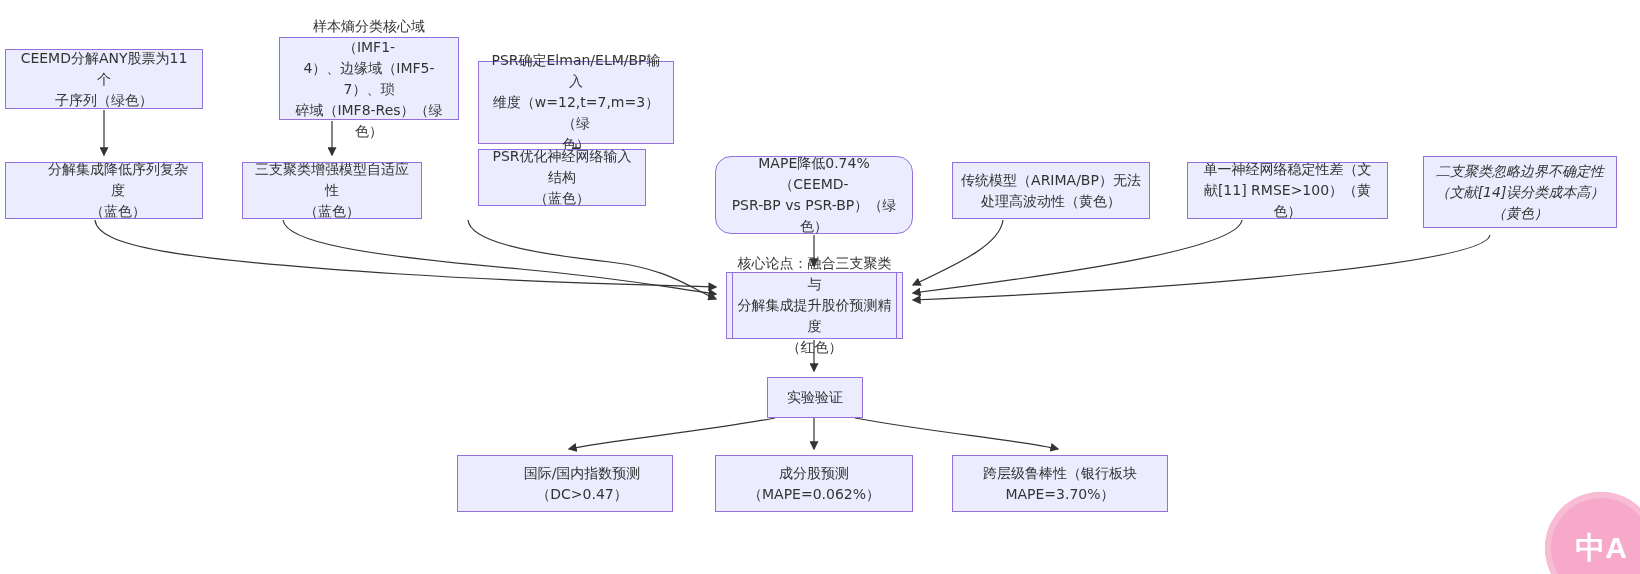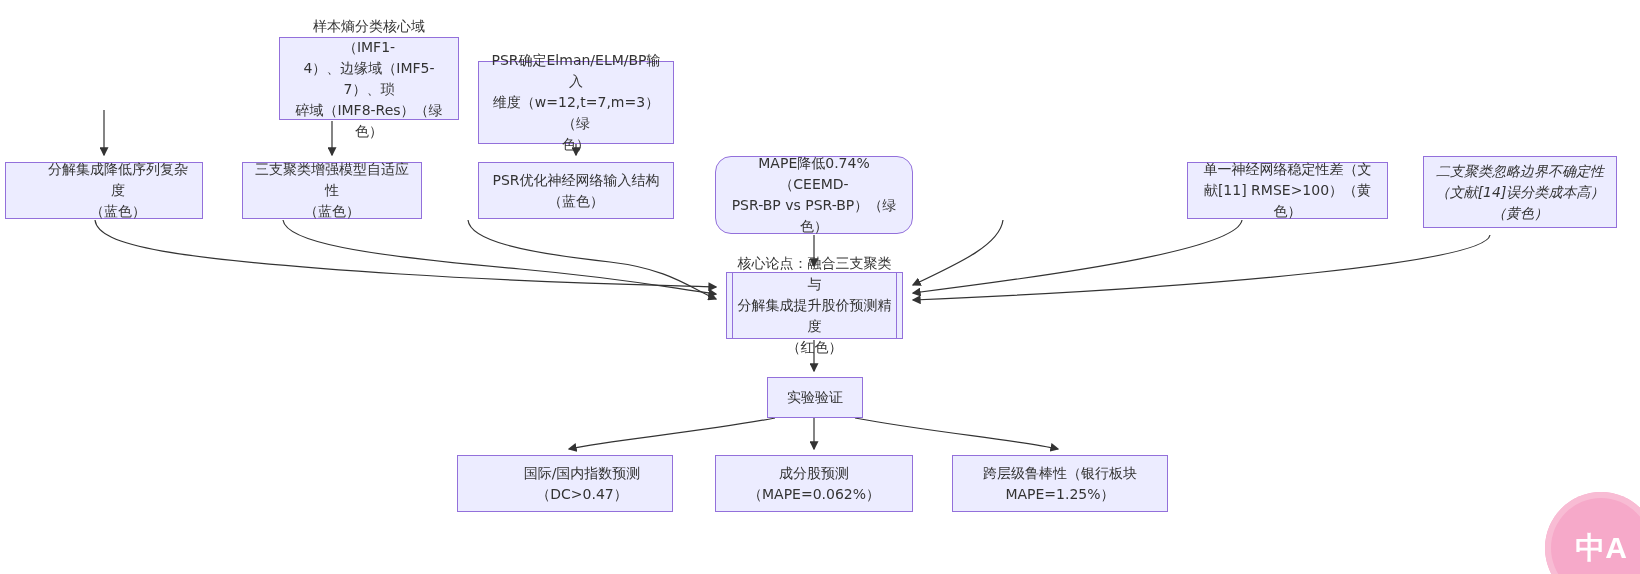--- a/index.html
+++ b/index.html
@@ -79,52 +79,56 @@
     <path class="edge" marker-end="url(#arrow)" d="M814,235 L814,266"></path>
     <path class="edge" marker-end="url(#arrow)" d="M1003,220 C1000,244 962,262 913,285"></path>
     <path class="edge" marker-end="url(#arrow)" d="M1242,220 C1238,248 1080,272 913,293"></path>
     <path class="edge" marker-end="url(#arrow)" d="M1490,235 C1486,262 1220,287 913,300"></path>
     <path class="edge" marker-end="url(#arrow)" d="M814,340 L814,371"></path>
     <path class="edge" marker-end="url(#arrow)" d="M775,418 C700,432 612,440 569,449"></path>
     <path class="edge" marker-end="url(#arrow)" d="M814,418 L814,449"></path>
     <path class="edge" marker-end="url(#arrow)" d="M855,418 C930,432 1018,440 1058,449"></path>
   </svg>
 
+  <div class="node" style="left:5px;   top:49px;  width:198px; height:60px;">CEEMD分解ANY股票为11个
+子序列（绿色）</div>
   <div class="node" style="left:242px; top:37px;  width:180px; height:83px;margin-left:37px;">样本熵分类核心域（IMF1-
 4）、边缘域（IMF5-7）、琐
 碎域（IMF8-Res）（绿色）</div>
   <div class="node" style="left:478px; top:37px;  width:196px; height:83px;margin-top:24px;">PSR确定Elman/ELM/BP输入
 维度（w=12,t=7,m=3）（绿
 色）</div>
 
   <div class="node" style="left:5px;   top:162px; width:198px; height:57px;padding-left:36px;">分解集成降低序列复杂度
 （蓝色）</div>
   <div class="node" style="left:242px; top:162px; width:180px; height:57px;text-align:center;">三支聚类增强模型自适应性
 （蓝色）</div>
-  <div class="node" style="left:478px; top:162px; width:196px; height:57px;">PSR优化神经网络输入结构
+  <div class="node" style="left:478px; top:149px; width:168px; height:57px;">PSR优化神经网络输入结构
 （蓝色）</div>
   <div class="node" style="left:715px; top:156px; width:198px; height:78px;border-radius:16px;">MAPE降低0.74%（CEEMD-
 PSR-BP vs PSR-BP）（绿
 色）</div>
+  <div class="node" style="left:952px; top:162px; width:198px; height:57px;">传统模型（ARIMA/BP）无法
+处理高波动性（黄色）</div>
   <div class="node" style="left:1187px;top:162px; width:201px; height:57px;">单一神经网络稳定性差（文
 献[11] RMSE&gt;100）（黄色）</div>
   <div class="node" style="left:1423px;top:156px; width:194px; height:72px;font-style:italic;">二支聚类忽略边界不确定性
 （文献[14]误分类成本高）
 （黄色）</div>
 
   <div class="node subroutine" style="left:726px; top:272px; width:177px; height:67px;">核心论点：融合三支聚类与
 分解集成提升股价预测精度
 （红色）</div>
 
   <div class="node" style="left:767px; top:377px; width:96px;  height:41px;">实验验证</div>
 
   <div class="node" style="left:457px; top:455px; width:216px; height:57px;padding-left:42px;">国际/国内指数预测
 （DC&gt;0.47）</div>
   <div class="node" style="left:715px; top:455px; width:198px; height:57px;">成分股预测
 （MAPE=0.062%）</div>
   <div class="node" style="left:952px; top:455px; width:216px; height:57px;">跨层级鲁棒性（银行板块
-MAPE=1.25%）</div>
+MAPE=3.70%）</div>
 
   <button class="translate-btn">
     <span>中A</span>
   </button>
 
 </div>
 
 </body></html>

